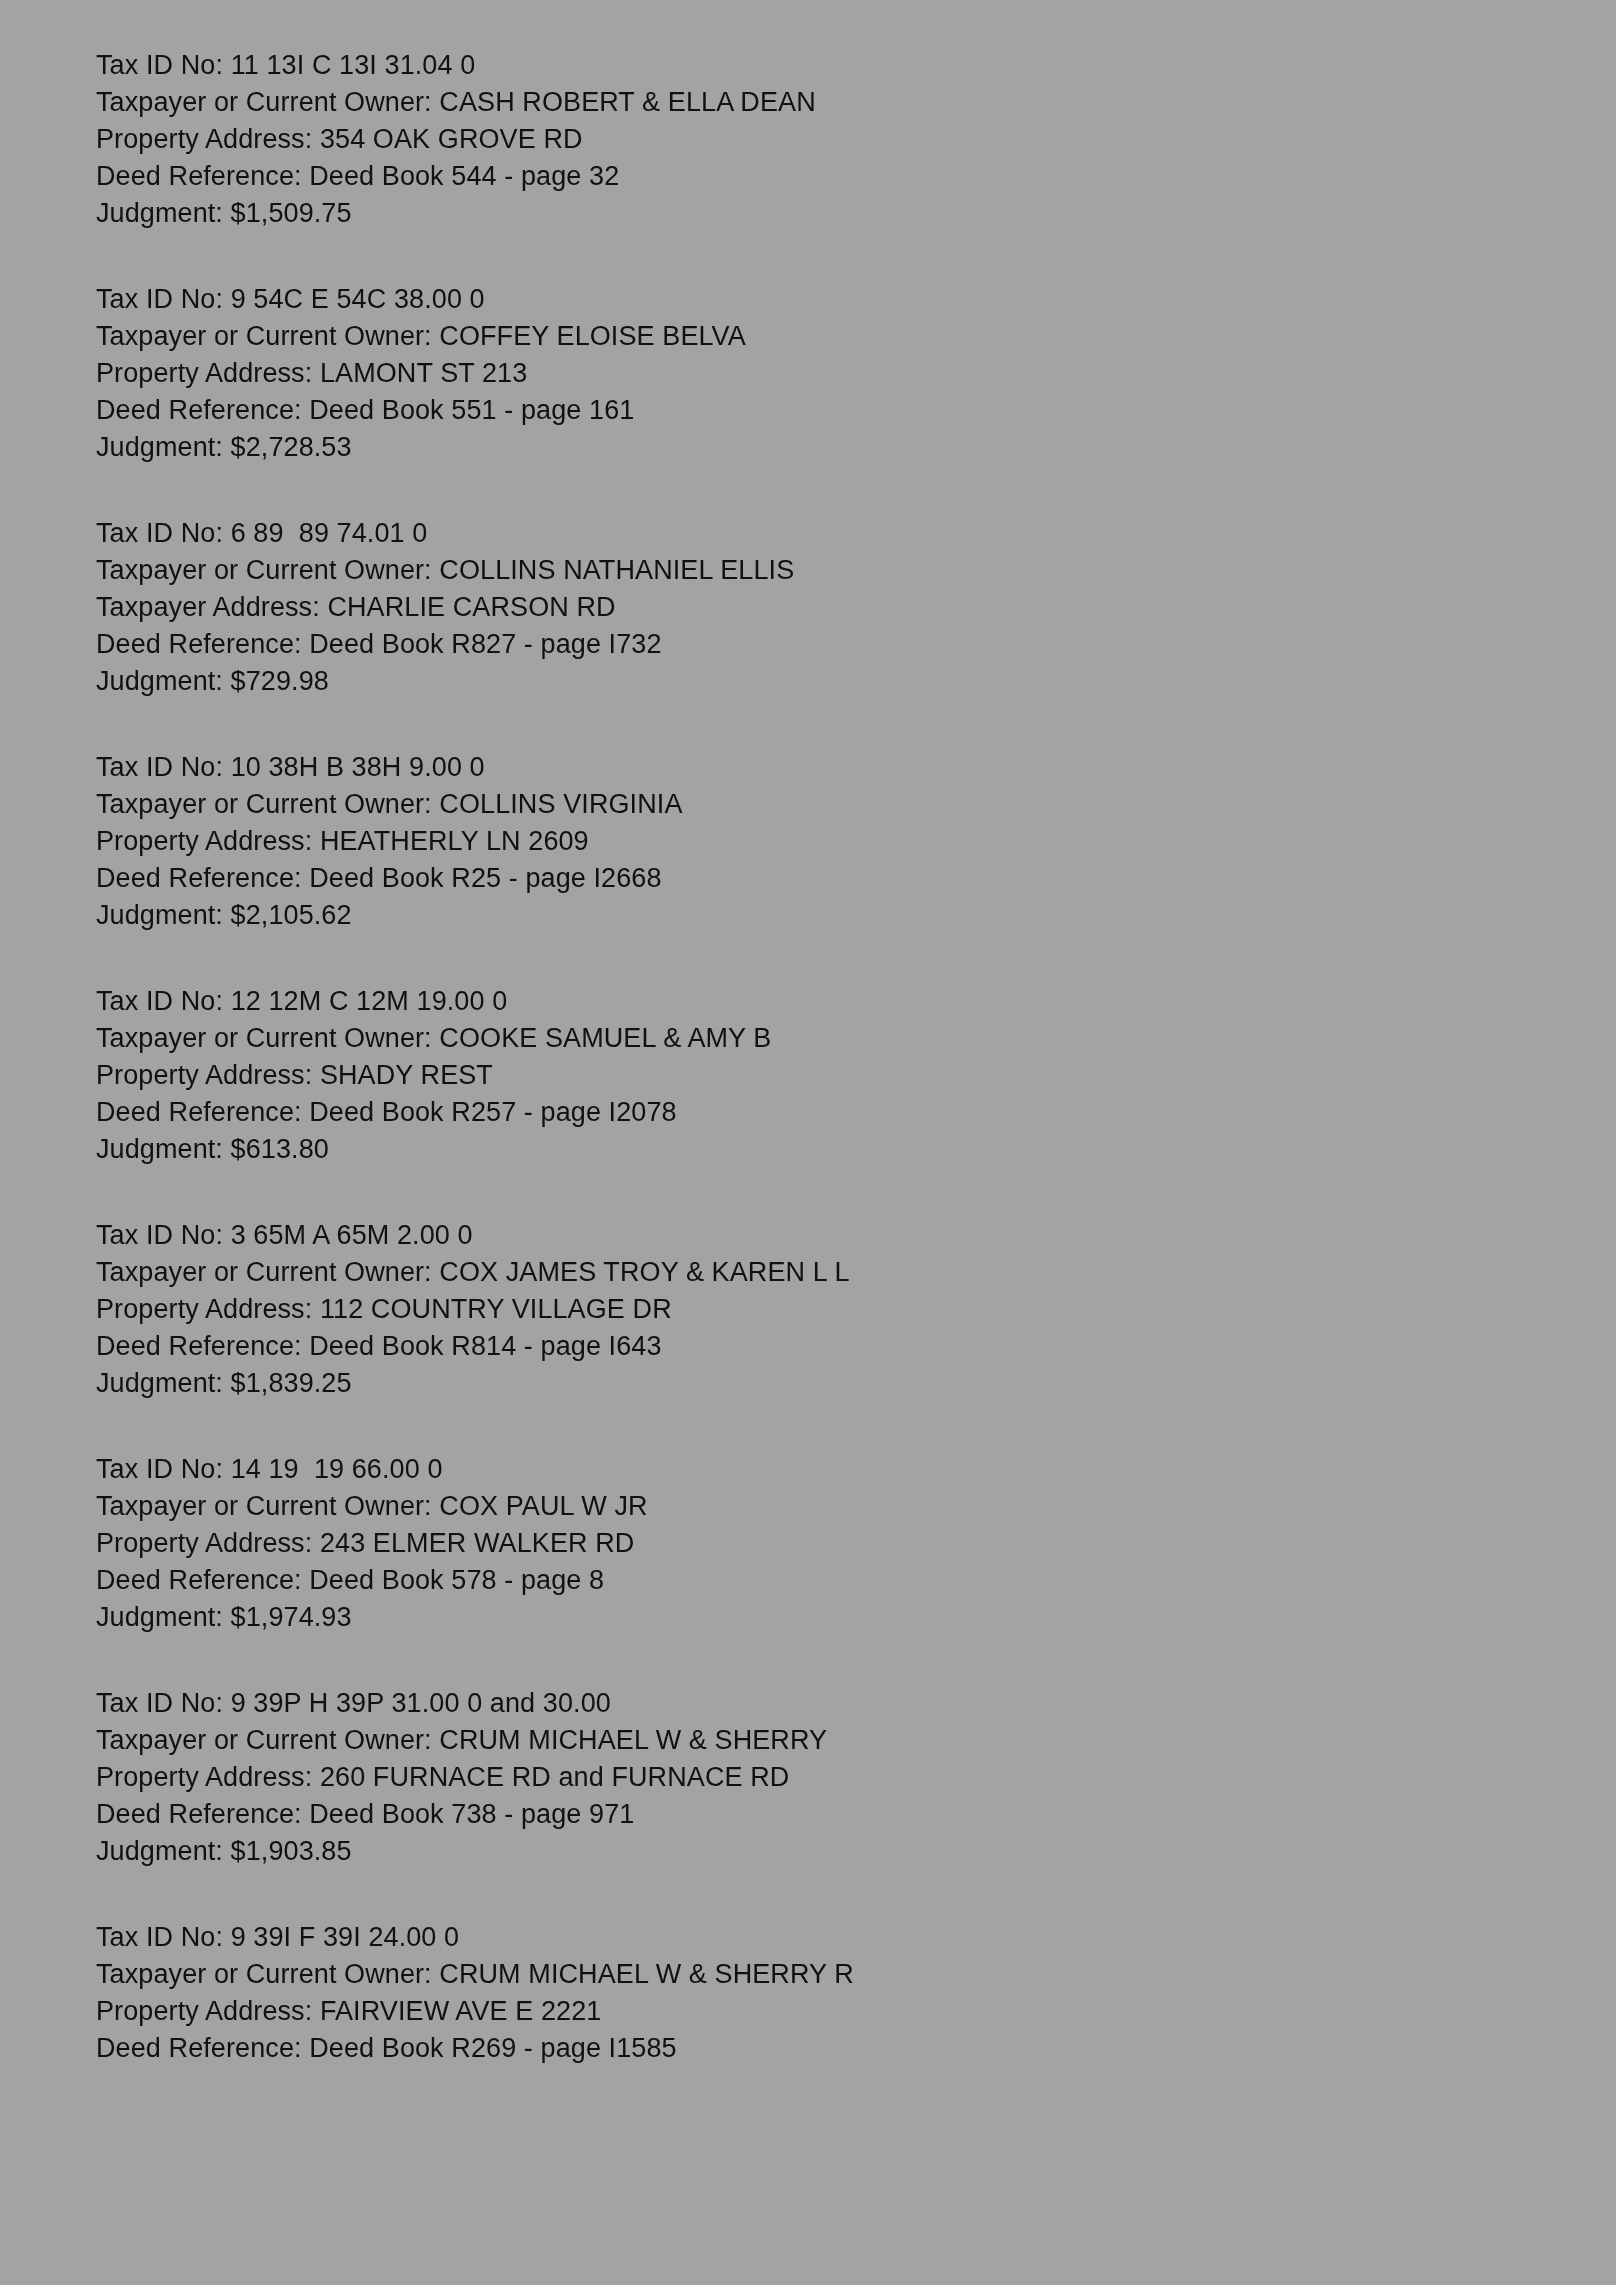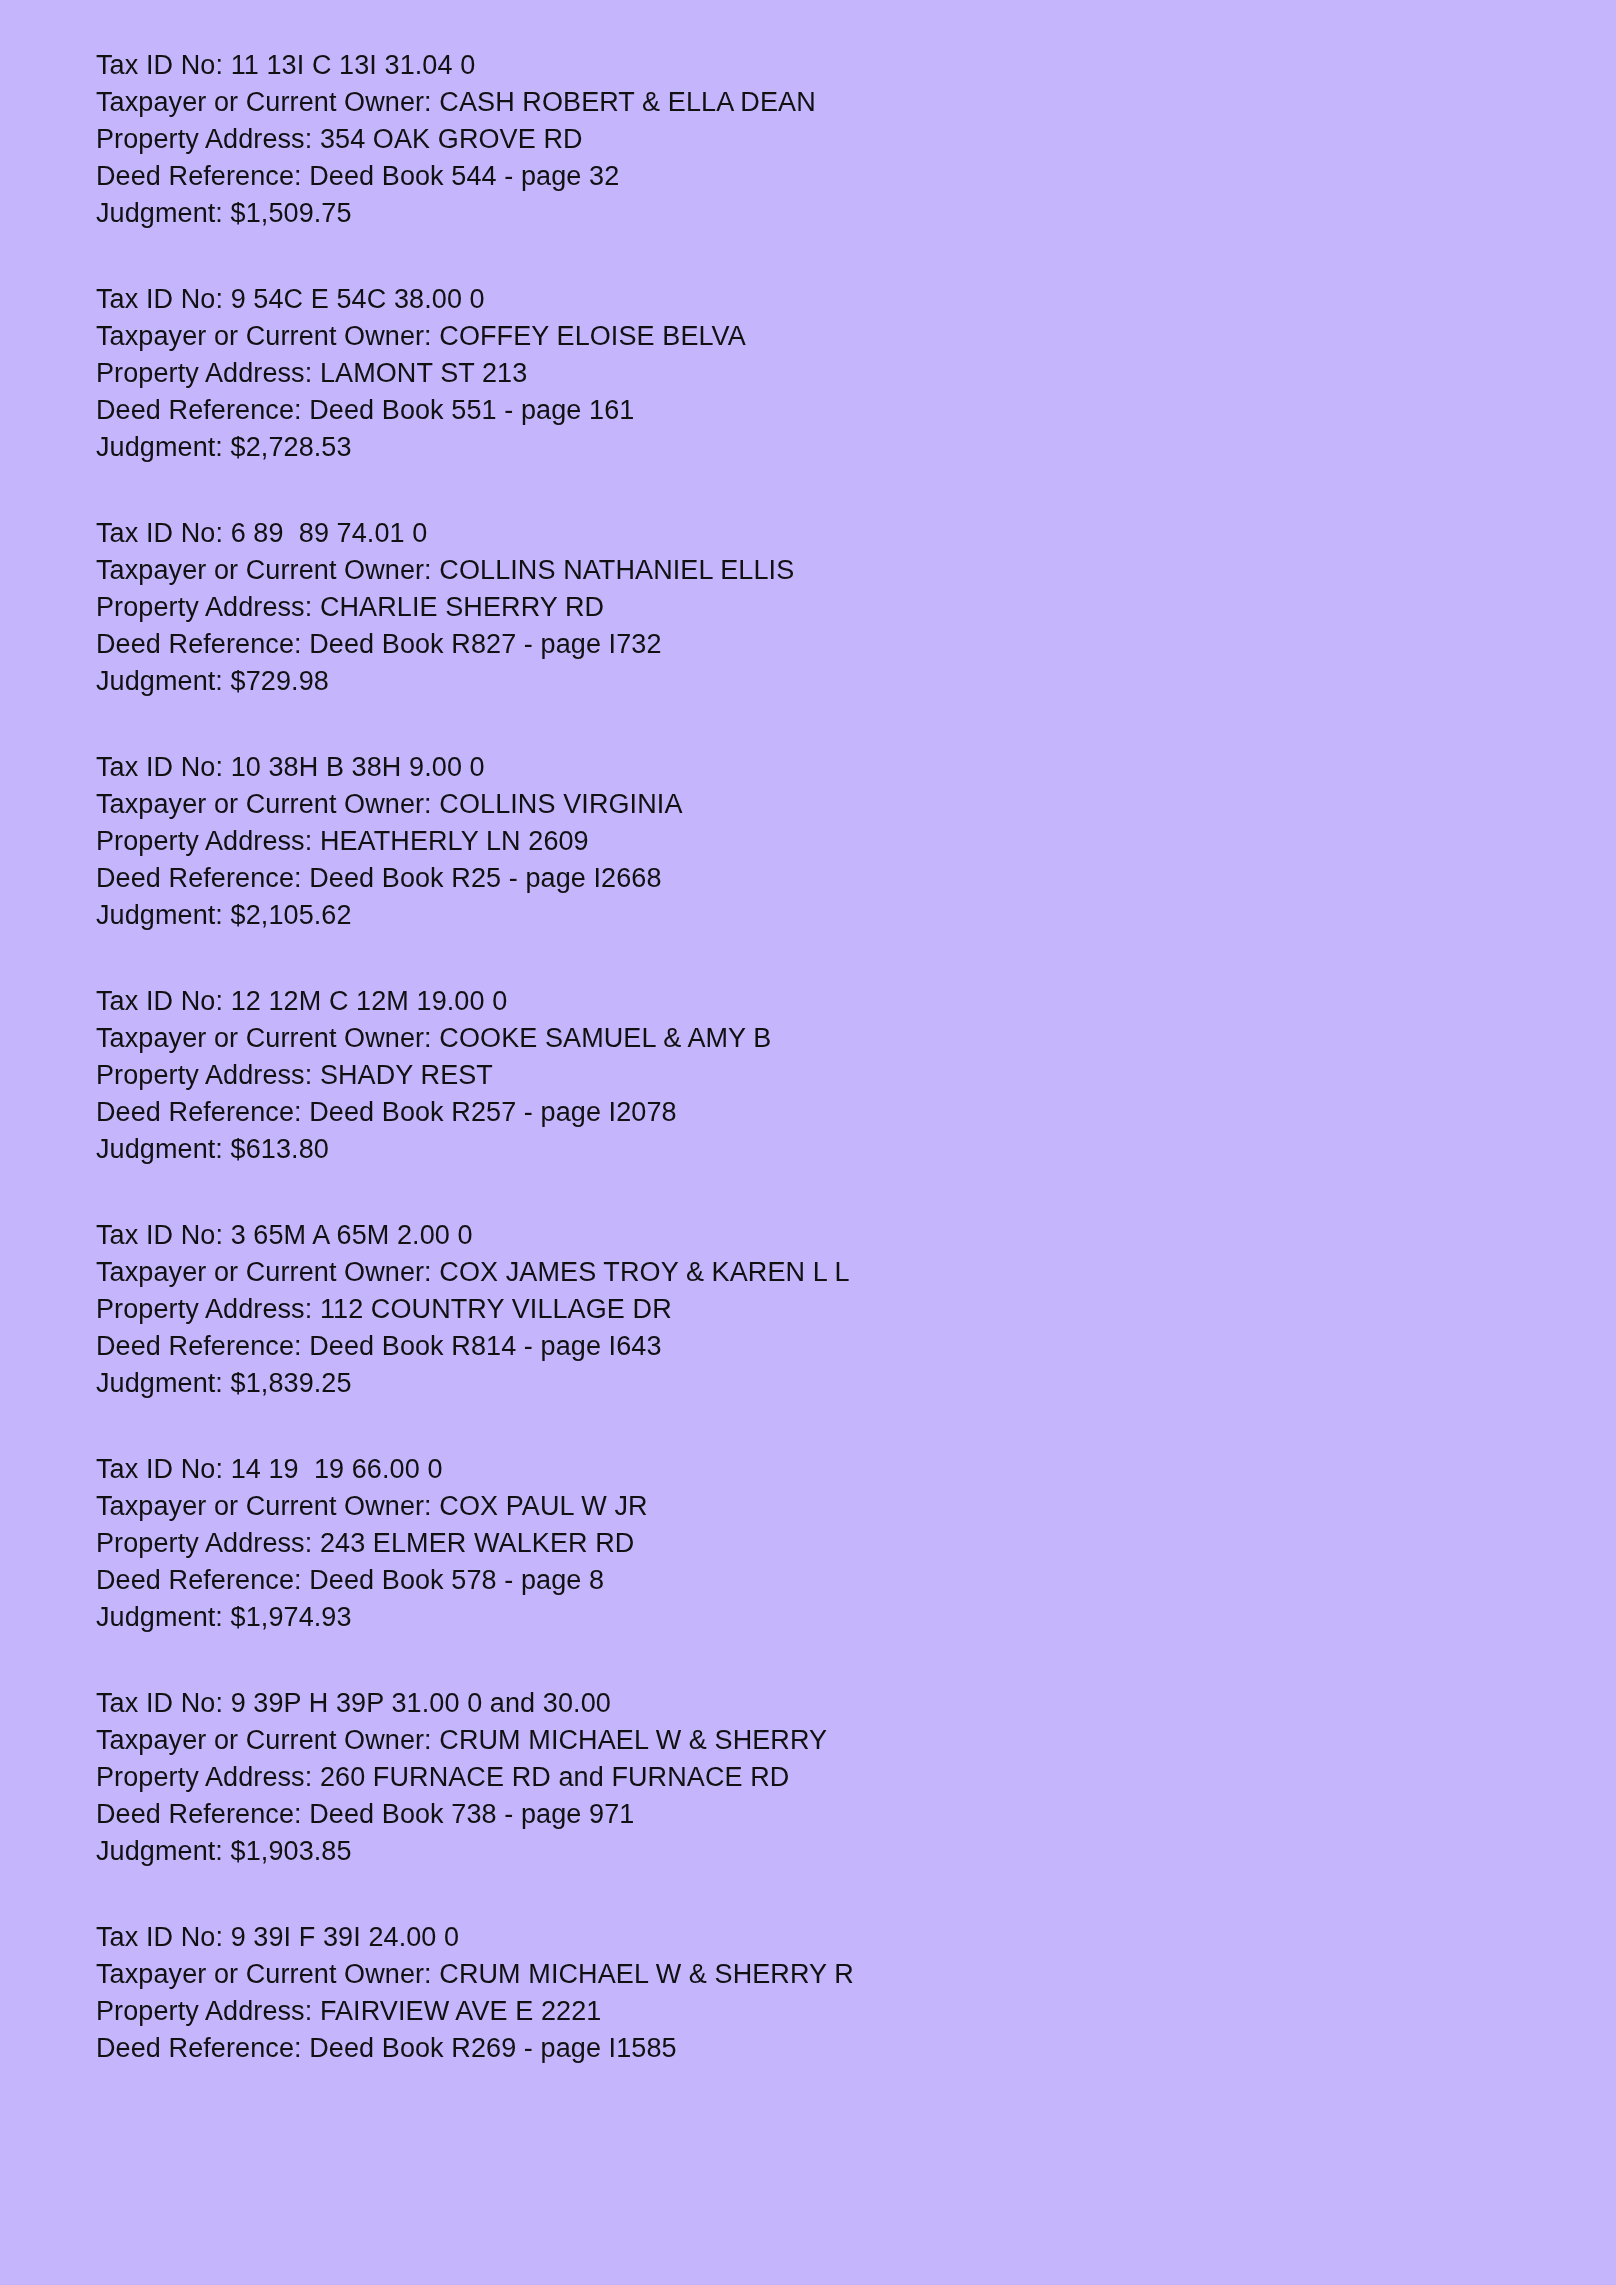--- a/index.html
+++ b/index.html
@@ -9,21 +9,21 @@
     background: #ffffff;
   }
   body {
     font-family: "Liberation Sans", sans-serif;
     color: #000000;
   }
   .page {
     position: relative;
     width: 1616px;
     height: 2286px;
-    background: #c4b5fd;
+    background: #a3a3a3;
     box-sizing: border-box;
     padding: 47px 0 0 96px;
     overflow: hidden;
   }
   .listing {
     display: block;
   }
   .record {
     margin: 0 0 49px 0;
   }
@@ -54,21 +54,21 @@
       <div class="record">
         <div class="line">Tax ID No: 9 54C E 54C 38.00 0</div>
         <div class="line">Taxpayer or Current Owner: COFFEY ELOISE BELVA</div>
         <div class="line">Property Address: LAMONT ST 213</div>
         <div class="line">Deed Reference: Deed Book 551 - page 161</div>
         <div class="line">Judgment: $2,728.53</div>
       </div>
       <div class="record">
         <div class="line">Tax ID No: 6 89  89 74.01 0</div>
         <div class="line">Taxpayer or Current Owner: COLLINS NATHANIEL ELLIS</div>
-        <div class="line">Property Address: CHARLIE SHERRY RD</div>
+        <div class="line">Taxpayer Address: CHARLIE CARSON RD</div>
         <div class="line">Deed Reference: Deed Book R827 - page I732</div>
         <div class="line">Judgment: $729.98</div>
       </div>
       <div class="record">
         <div class="line">Tax ID No: 10 38H B 38H 9.00 0</div>
         <div class="line">Taxpayer or Current Owner: COLLINS VIRGINIA</div>
         <div class="line">Property Address: HEATHERLY LN 2609</div>
         <div class="line">Deed Reference: Deed Book R25 - page I2668</div>
         <div class="line">Judgment: $2,105.62</div>
       </div>

